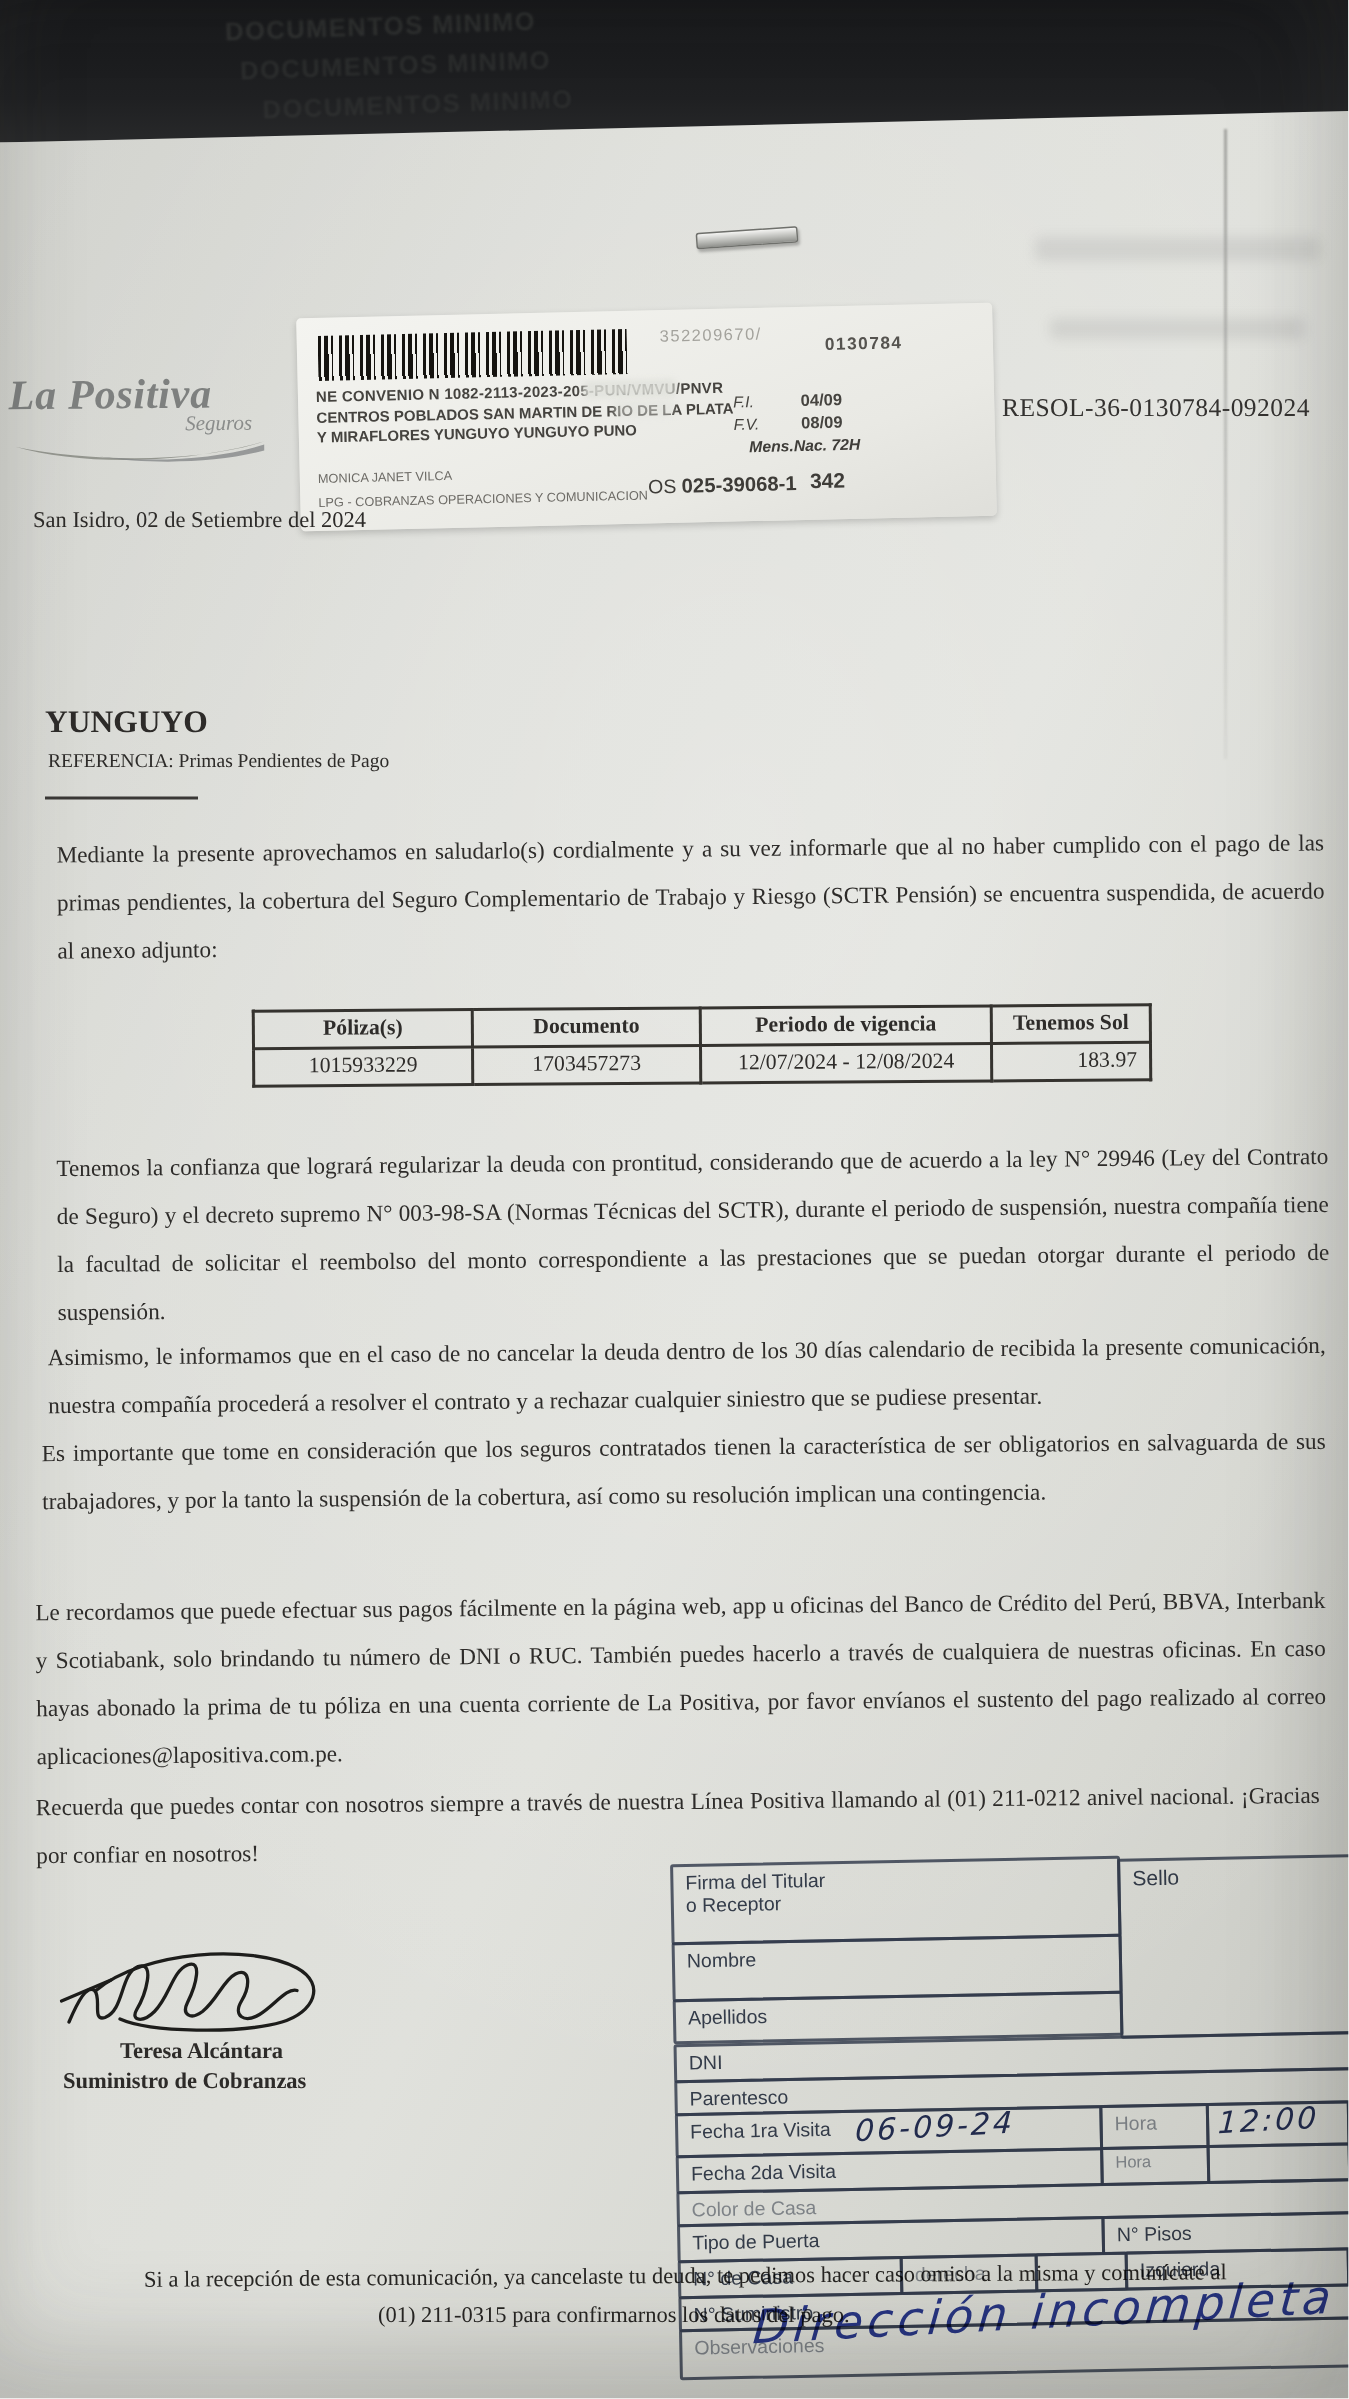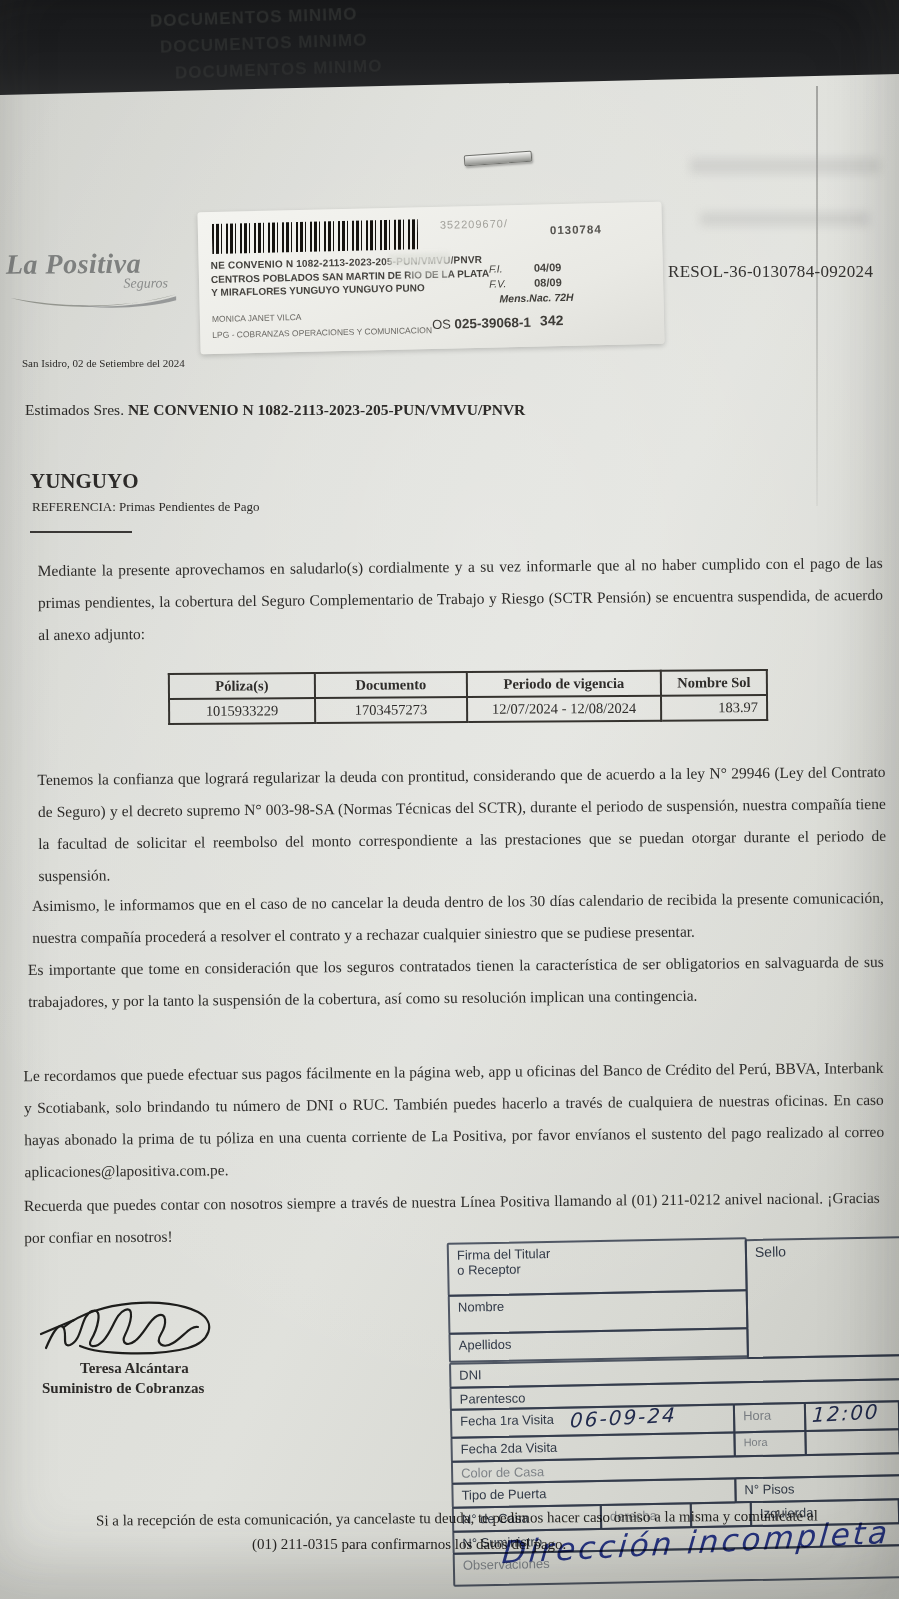--- a/index.html
+++ b/index.html
@@ -140,35 +140,34 @@
     <div class="logo-main">La Positiva</div>
     <div class="logo-sub">Seguros</div>
     <svg width="175" height="20" viewBox="0 0 175 20">
       <path d="M4 5 C45 17 110 19 170 3 C125 17 55 16 4 5 Z" fill="#94968f"></path>
       <path d="M60 12 C100 17 140 14 170 5 L170 9 C140 17 95 18 60 12 Z" fill="#86888a" opacity="0.8"></path>
     </svg>
   </div>
 
   <div class="line resol">RESOL-36-0130784-092024</div>
 
-  <div class="line" style="left:22px;top:357px;font-size:11px;">San Isidro, 02 de Setiembre del 2024</div>
-  <div class="line" style="left:25px;top:401px;font-size:15.5px;"><span>Estimados Sres. </span><span class="b">NE CONVENIO  N 1082-2113-2023-205-PUN/VMVU/PNVR</span></div>
+  <div class="line" style="left:22px;top:339px;font-size:15px;">San Isidro, 02 de Setiembre del 2024</div>
   <div class="line b" style="left:30px;top:469px;font-size:21px;">YUNGUYO</div>
   <div class="line" style="left:32px;top:499px;font-size:13px;">REFERENCIA: Primas Pendientes de Pago</div>
   <div class="ref-underline"></div>
 
   <div class="para" style="left:38px;top:551px;width:845px;">Mediante la presente aprovechamos en saludarlo(s) cordialmente y a su vez informarle que al no haber cumplido con el pago de las primas pendientes, la cobertura del Seguro Complementario de Trabajo y Riesgo (SCTR Pensión) se encuentra suspendida, de acuerdo al anexo adjunto:</div>
 
   <table class="debt">
     <tbody>
         <tr>
       <th style="width:128px;">Póliza(s)</th>
       <th style="width:134px;">Documento</th>
       <th style="width:176px;">Periodo de vigencia</th>
-      <th style="width:88px;">Nombre Sol</th>
+      <th style="width:88px;">Tenemos Sol</th>
     </tr>
     <tr>
       <td>1015933229</td>
       <td>1703457273</td>
       <td>12/07/2024 - 12/08/2024</td>
       <td class="num">183.97</td>
     </tr>
   </tbody>
     </table>
 

